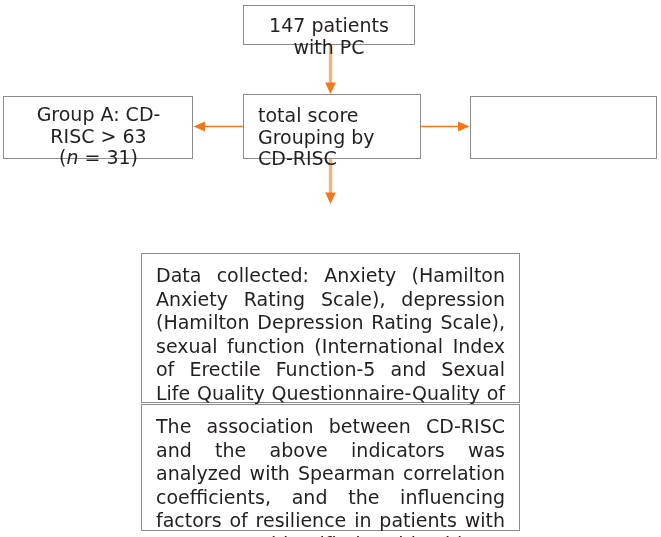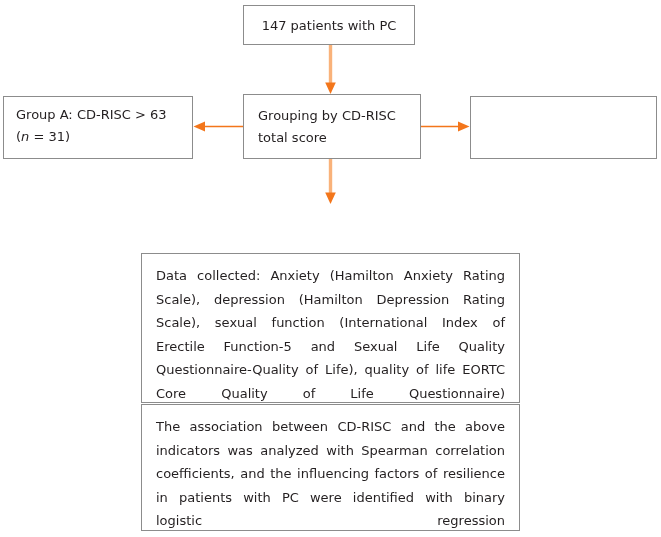--- a/index.html
+++ b/index.html
@@ -20,21 +20,21 @@
     inset: 0;
     width: 661px;
     height: 537px;
   }
   .node {
     position: absolute;
     box-sizing: border-box;
     border: 1px solid #8c8c8c;
     background: #ffffff;
     color: #231f20;
-    font-size: 13px;
+    font-size: 19px;
     line-height: 21.5px;
     z-index: 2;
   }
   .node .inner {
     padding: 7px 11px 7px 12px;
   }
   
   #node-top {
     left: 243px;
     top: 5px;
@@ -43,20 +43,21 @@
   }
   #node-top .inner {
     padding: 9px 12px;
     text-align: center;
   }
   #node-group-a {
     left: 3px;
     top: 96px;
     width: 190px;
     height: 63px;
+    text-align: center;
   }
   #node-center {
     left: 243px;
     top: 94px;
     width: 178px;
     height: 65px;
   }
   #node-center .inner {
     padding: 10px 14px;
   }
@@ -152,22 +153,22 @@
 
   <div class="node" id="node-group-a">
     <div class="inner">
       <p>Group A: CD-RISC &gt; 63</p>
       <p><span>(</span><span class="italic-n">n</span><span> = 31)</span></p>
     </div>
   </div>
 
   <div class="node" id="node-center">
     <div class="inner">
+      <p>total score</p>
       <p>Grouping by CD-RISC</p>
-      <p>total score</p>
     </div>
   </div>
 
   <div class="node" id="node-group-b">
     <div class="inner">
     </div>
   </div>
 
   <div class="node" id="node-data">
     <div class="inner">

